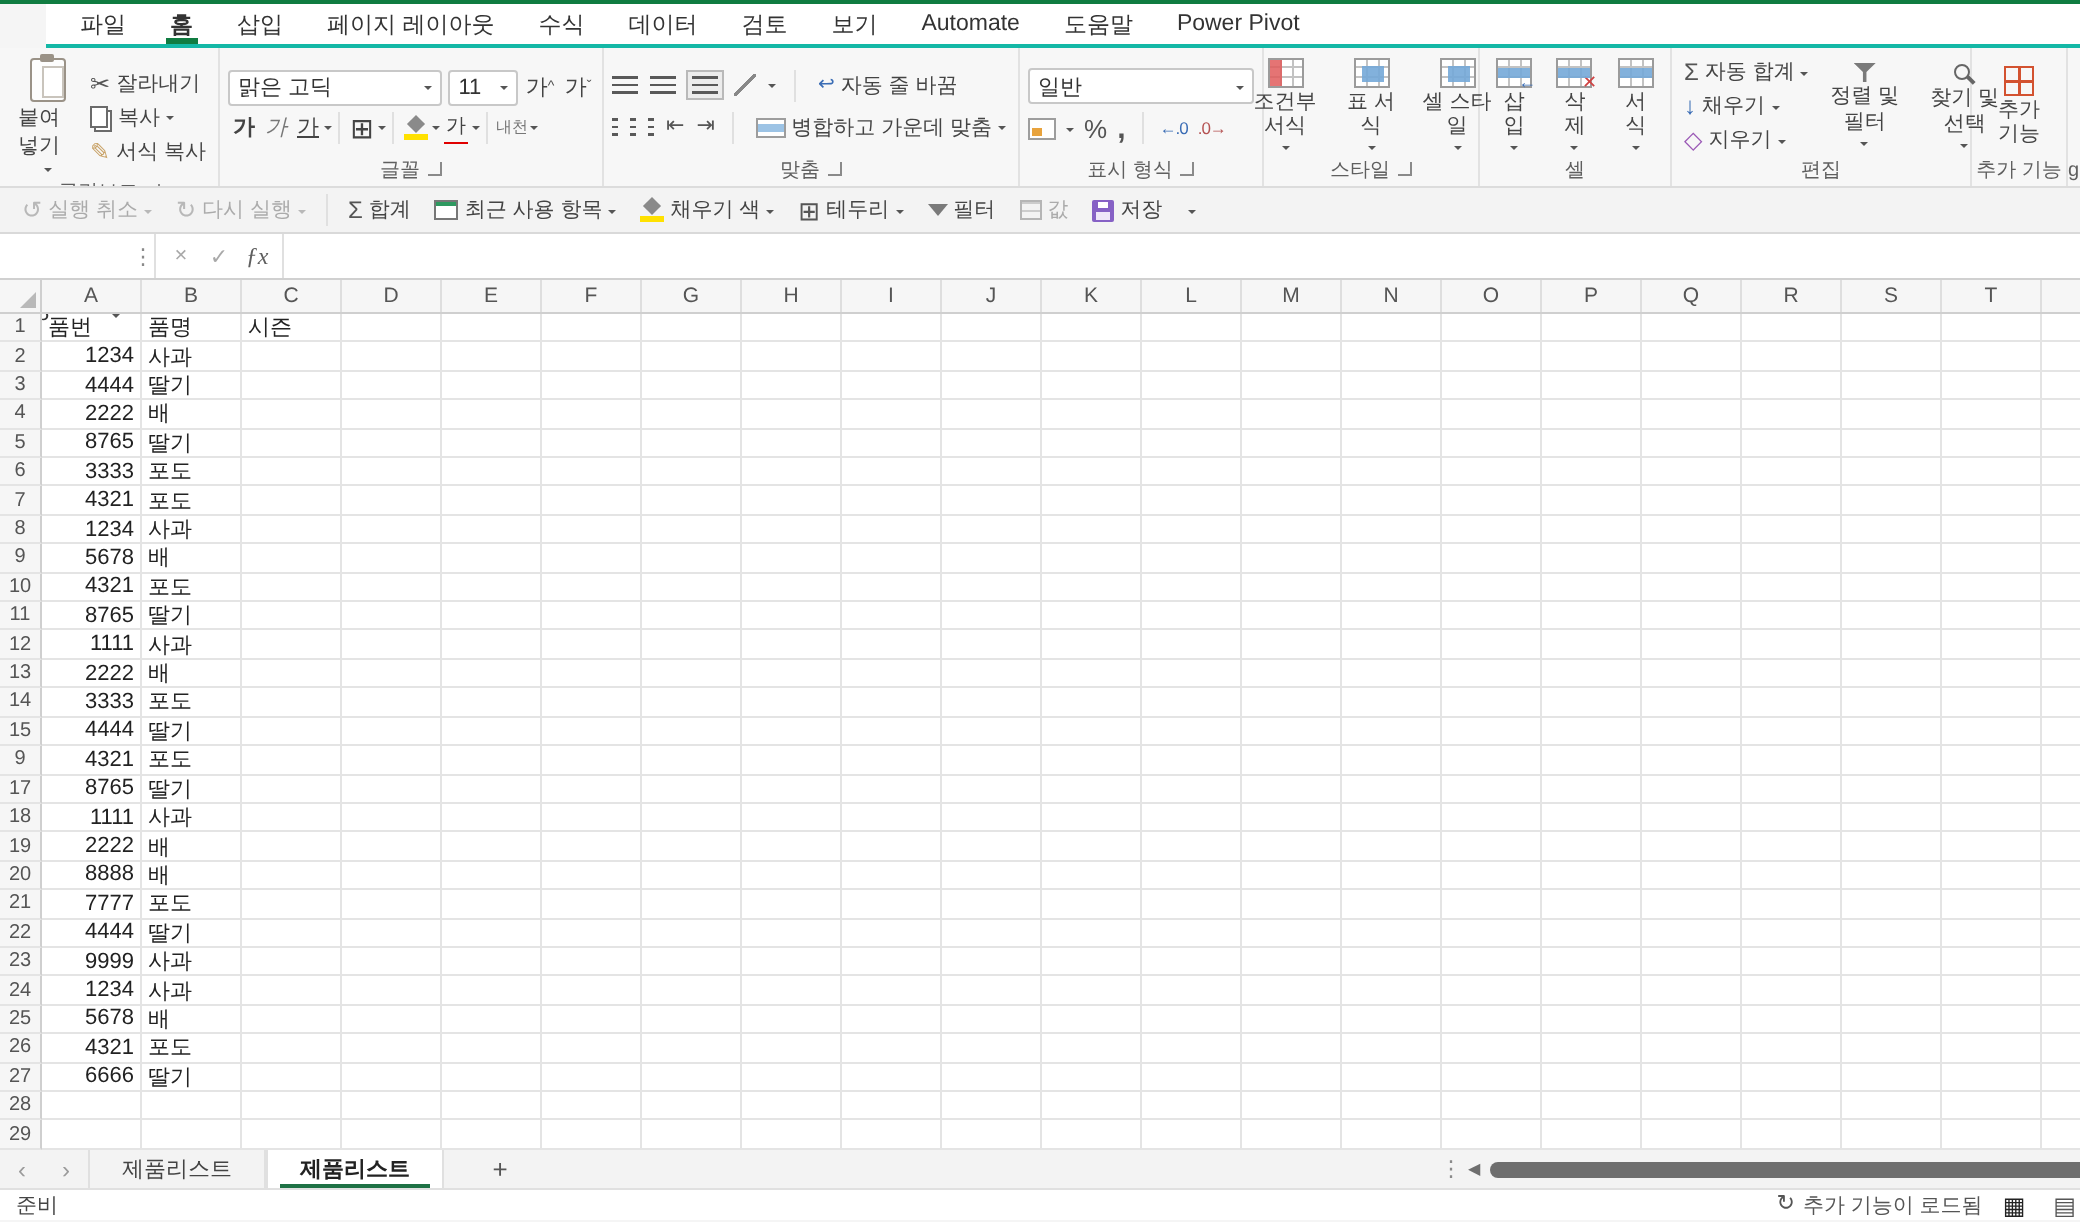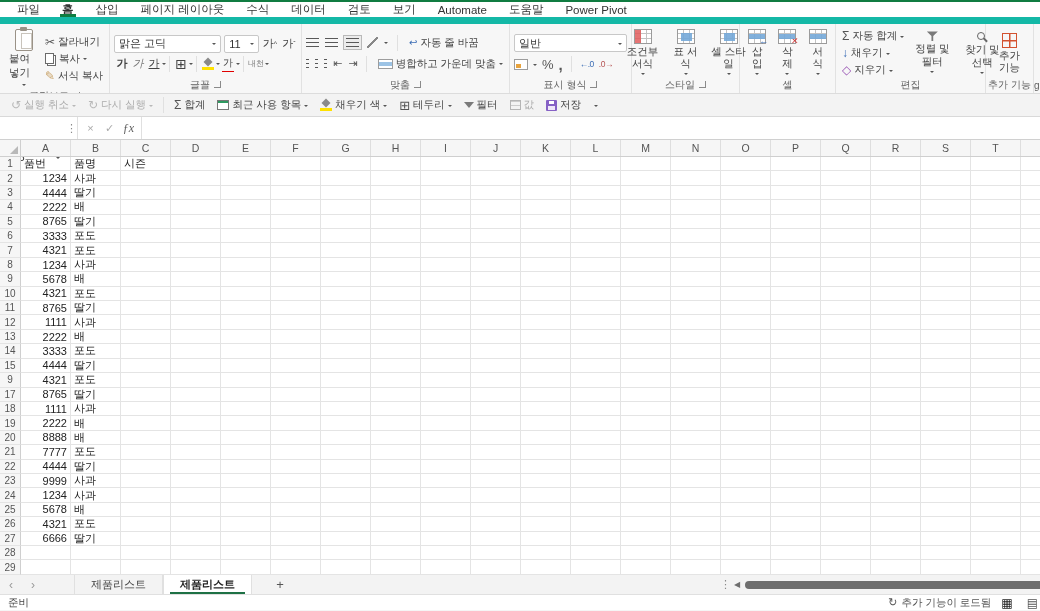--- a/index.html
+++ b/index.html
@@ -4,21 +4,21 @@
 <style>
   * { margin:0; padding:0; box-sizing:border-box; }
   html,body { width:1040px; height:611px; overflow:hidden; }
   body { font-family:"Liberation Sans","DejaVu Sans",sans-serif; font-size:11px; color:#333; background:#fff; }
   .app { position:relative; width:1040px; height:611px; background:#f5f5f5; overflow:hidden; }
 
   
   .topline { height:2px; background:#107C41; }
 
   
-  .menubar { height:22px; background:#fff; display:flex; align-items:stretch; padding-left:6px; border-bottom:7px solid #14b8a6; }
+  .menubar { height:22px; background:#fff; display:flex; align-items:stretch; padding-left:6px; border-bottom:2px solid #14b8a6;margin-left:23px; }
   .mtab { padding:0 11px; display:flex; align-items:center; font-size:11.5px; color:#333; cursor:default; position:relative; }
   .mtab.active { font-weight:bold; }
   .mtab.active::after { content:""; position:absolute; left:9px; right:9px; bottom:0; height:3px; background:#107C41; }
 
   
   .ribbon { height:70px; background:#f7f7f7; display:flex; border-bottom:1px solid #dcdcdc; overflow:hidden; }
   .rgroup { display:flex; flex-direction:column; border-right:1px solid #e2e2e2; flex:0 0 auto; }
   .rgroup-content { flex:1; display:flex; align-items:center; padding:3px 4px 0 4px; }
   .rgroup-label { height:14px; display:flex; align-items:center; justify-content:center; gap:4px; font-size:10px; color:#5f5f5f; padding-bottom:2px; }
   .launcher { width:7px; height:7px; border-right:1px solid #8a8a8a; border-bottom:1px solid #8a8a8a; position:relative; top:-1px; }
@@ -89,21 +89,21 @@
   .colh.sliver { flex:1 1 auto; border-right:none; }
   .grows { flex:1; display:flex; flex-direction:column; }
   .grow { display:flex; height:14.41px; flex:0 0 14.41px; }
   .rowh { width:21px; flex:0 0 21px; background:#f6f6f6; border-right:1px solid #cfcfcf; border-bottom:1px solid #e4e4e4; display:flex; align-items:center; justify-content:center; font-size:10px; color:#555; }
   .gcell { width:50px; flex:0 0 50px; border-right:1px solid #e4e4e4; border-bottom:1px solid #e4e4e4; font-size:11px; color:#222; display:flex; align-items:center; padding:0 3px; overflow:hidden; white-space:nowrap; }
   .gcell.num { justify-content:flex-end; }
   .gcell.sliver { flex:1 1 auto; border-right:none; }
   
   .tabbar { height:20px; background:#f3f3f3; border-bottom:1px solid #e0e0e0; display:flex; align-items:stretch; position:relative; }
   .tnav { width:22px; display:flex; align-items:center; justify-content:center; color:#9a9a9a; font-size:12px; }
-  .stabs { display:flex; margin-left:30px; }
+  .stabs { display:flex; }
   .stab { padding:0 16px; display:flex; align-items:center; font-size:11px; color:#444; border-right:1px solid #e0e0e0; border-left:1px solid #e0e0e0; position:relative; }
   .stab.active { background:#fff; font-weight:bold; color:#222; }
   .stab.active::after { content:""; position:absolute; left:6px; right:6px; bottom:0; height:2px; background:#1e7145; }
   .addsheet { width:28px; display:flex; align-items:center; justify-content:center; color:#555; font-size:13px; margin-left:14px; }
   .tab-kebab { position:absolute; left:720px; top:0; bottom:0; display:flex; align-items:center; color:#8a8a8a; }
   .hscroll-left { position:absolute; left:734px; top:0; bottom:0; display:flex; align-items:center; color:#6e6e6e; font-size:8px; }
   .hscroll { position:absolute; left:745px; right:0; top:6px; height:8px; background:#6e6e6e; border-radius:4px 0 0 4px; }
   
   .statusbar { height:15px; background:#fff; display:flex; align-items:center; justify-content:space-between; font-size:10.5px; color:#444; padding:0 6px 0 8px; }
   .sb-right { display:flex; align-items:center; gap:10px; }

